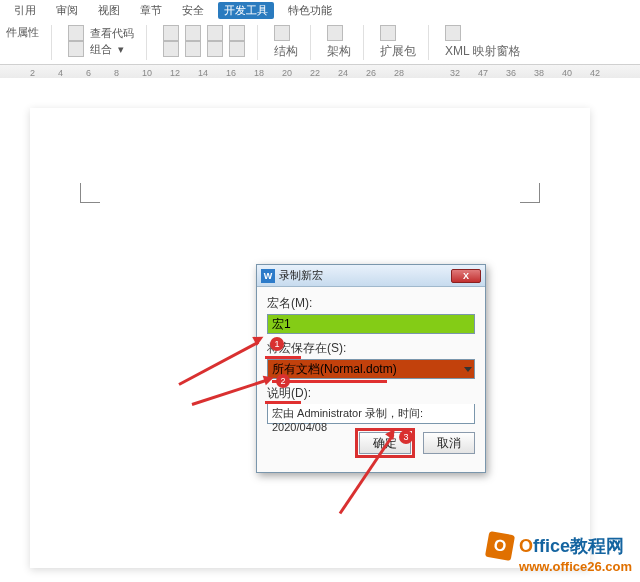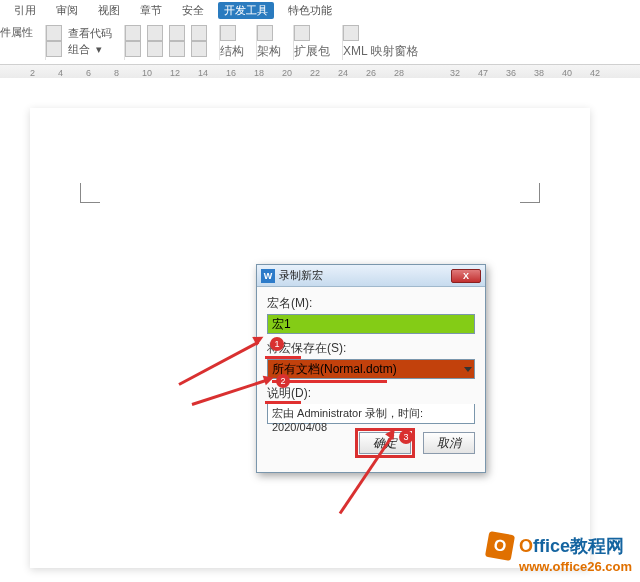--- a/index.html
+++ b/index.html
@@ -27,21 +27,22 @@
       padding: 1px 6px;
       color: #555;
     }
     .menu-tabs .active {
       background: #2a7bbf;
       color: #fff;
       border-radius: 2px;
     }
     .toolbar {
       display: flex;
-      padding: 4px 0;
+      padding: 4px 6px;
+      gap: 16px;
       border-bottom: 1px solid #d0d0d0;
     }
     .tb-group {
       display: flex;
       flex-direction: column;
       border-right: 1px solid #e0e0e0;
       padding-right: 12px;
     }
     .tb-row { display:flex; gap:6px; align-items:center; }
     .tb-row span { color:#555; }
@@ -158,21 +159,21 @@
       border-left: 1px solid #7a96ac;
       border-right: 1px solid #7a96ac;
       border-bottom: 1px solid #7a96ac;
       background: #fff;
       padding: 2px 4px;
       font-size: 11px;
       color:#333;
       margin-bottom: 8px;
     }
     .btn-row {
-      display:flex; justify-content:flex-end; gap:12px;font-style:italic;
+      display:flex; justify-content:flex-end; gap:12px;
     }
     .btn {
       width: 52px; height: 22px;
       background: linear-gradient(#fefefe,#e4e4e4);
       border:1px solid #8a9aac;
       font-size:12px;
       display:flex; align-items:center; justify-content:center;
       color:#222;
     }
     .btn.primary {

